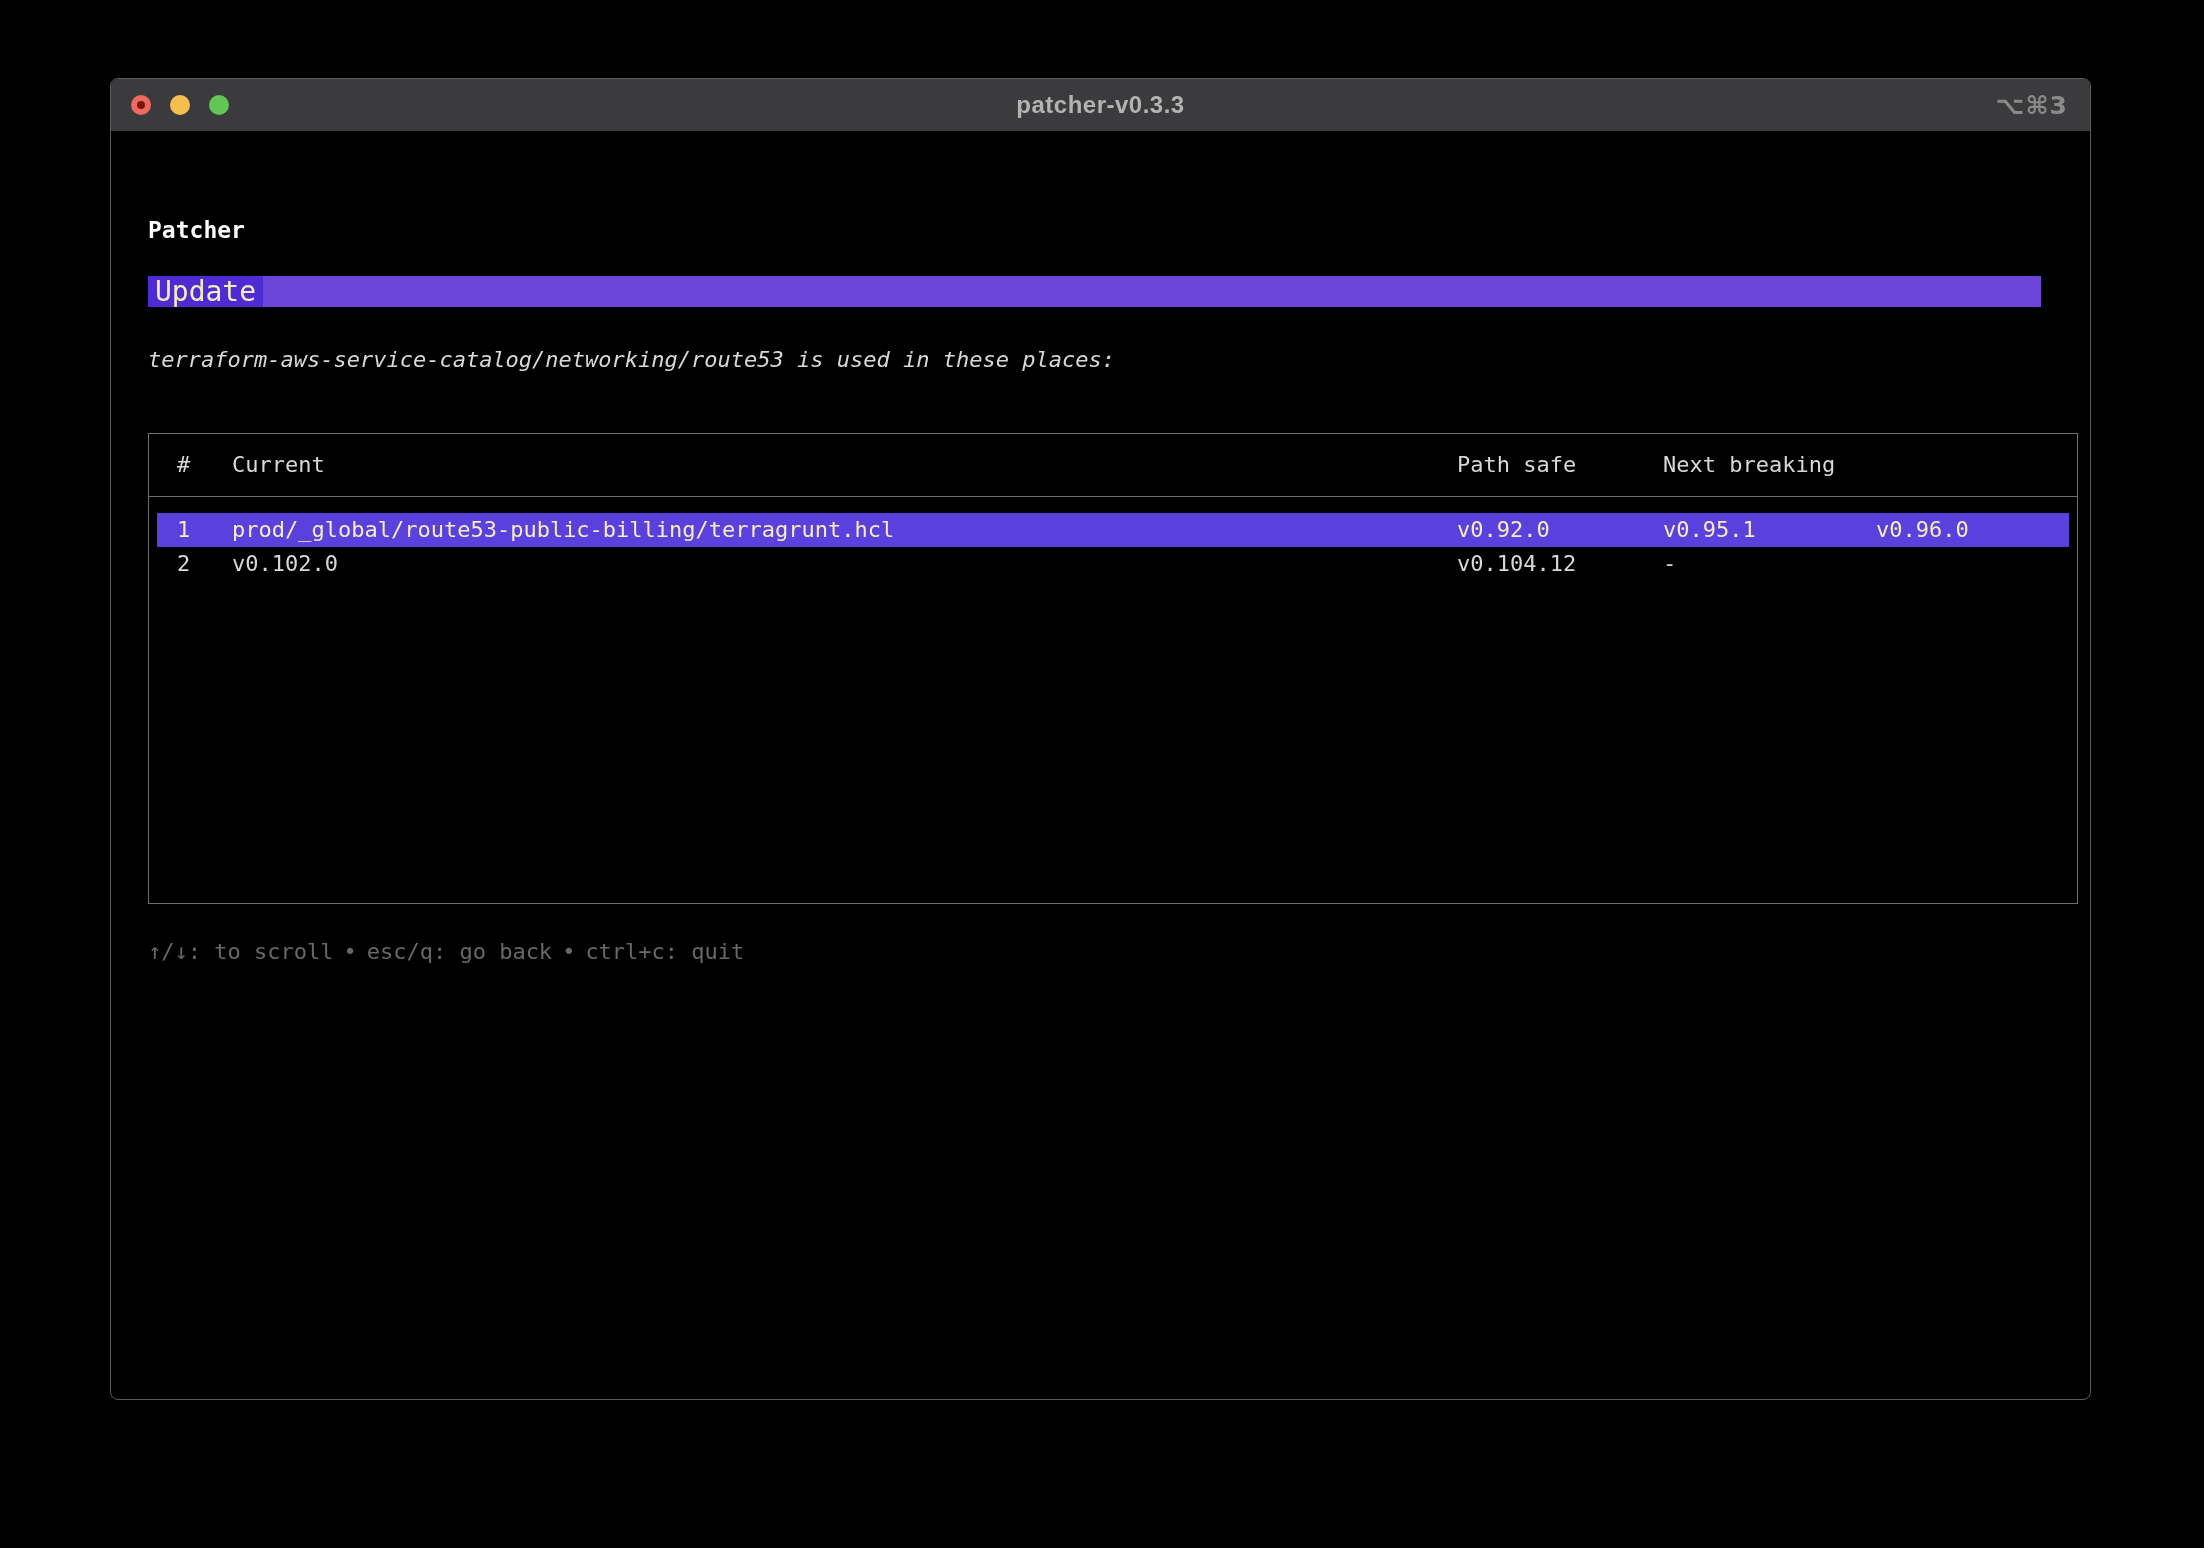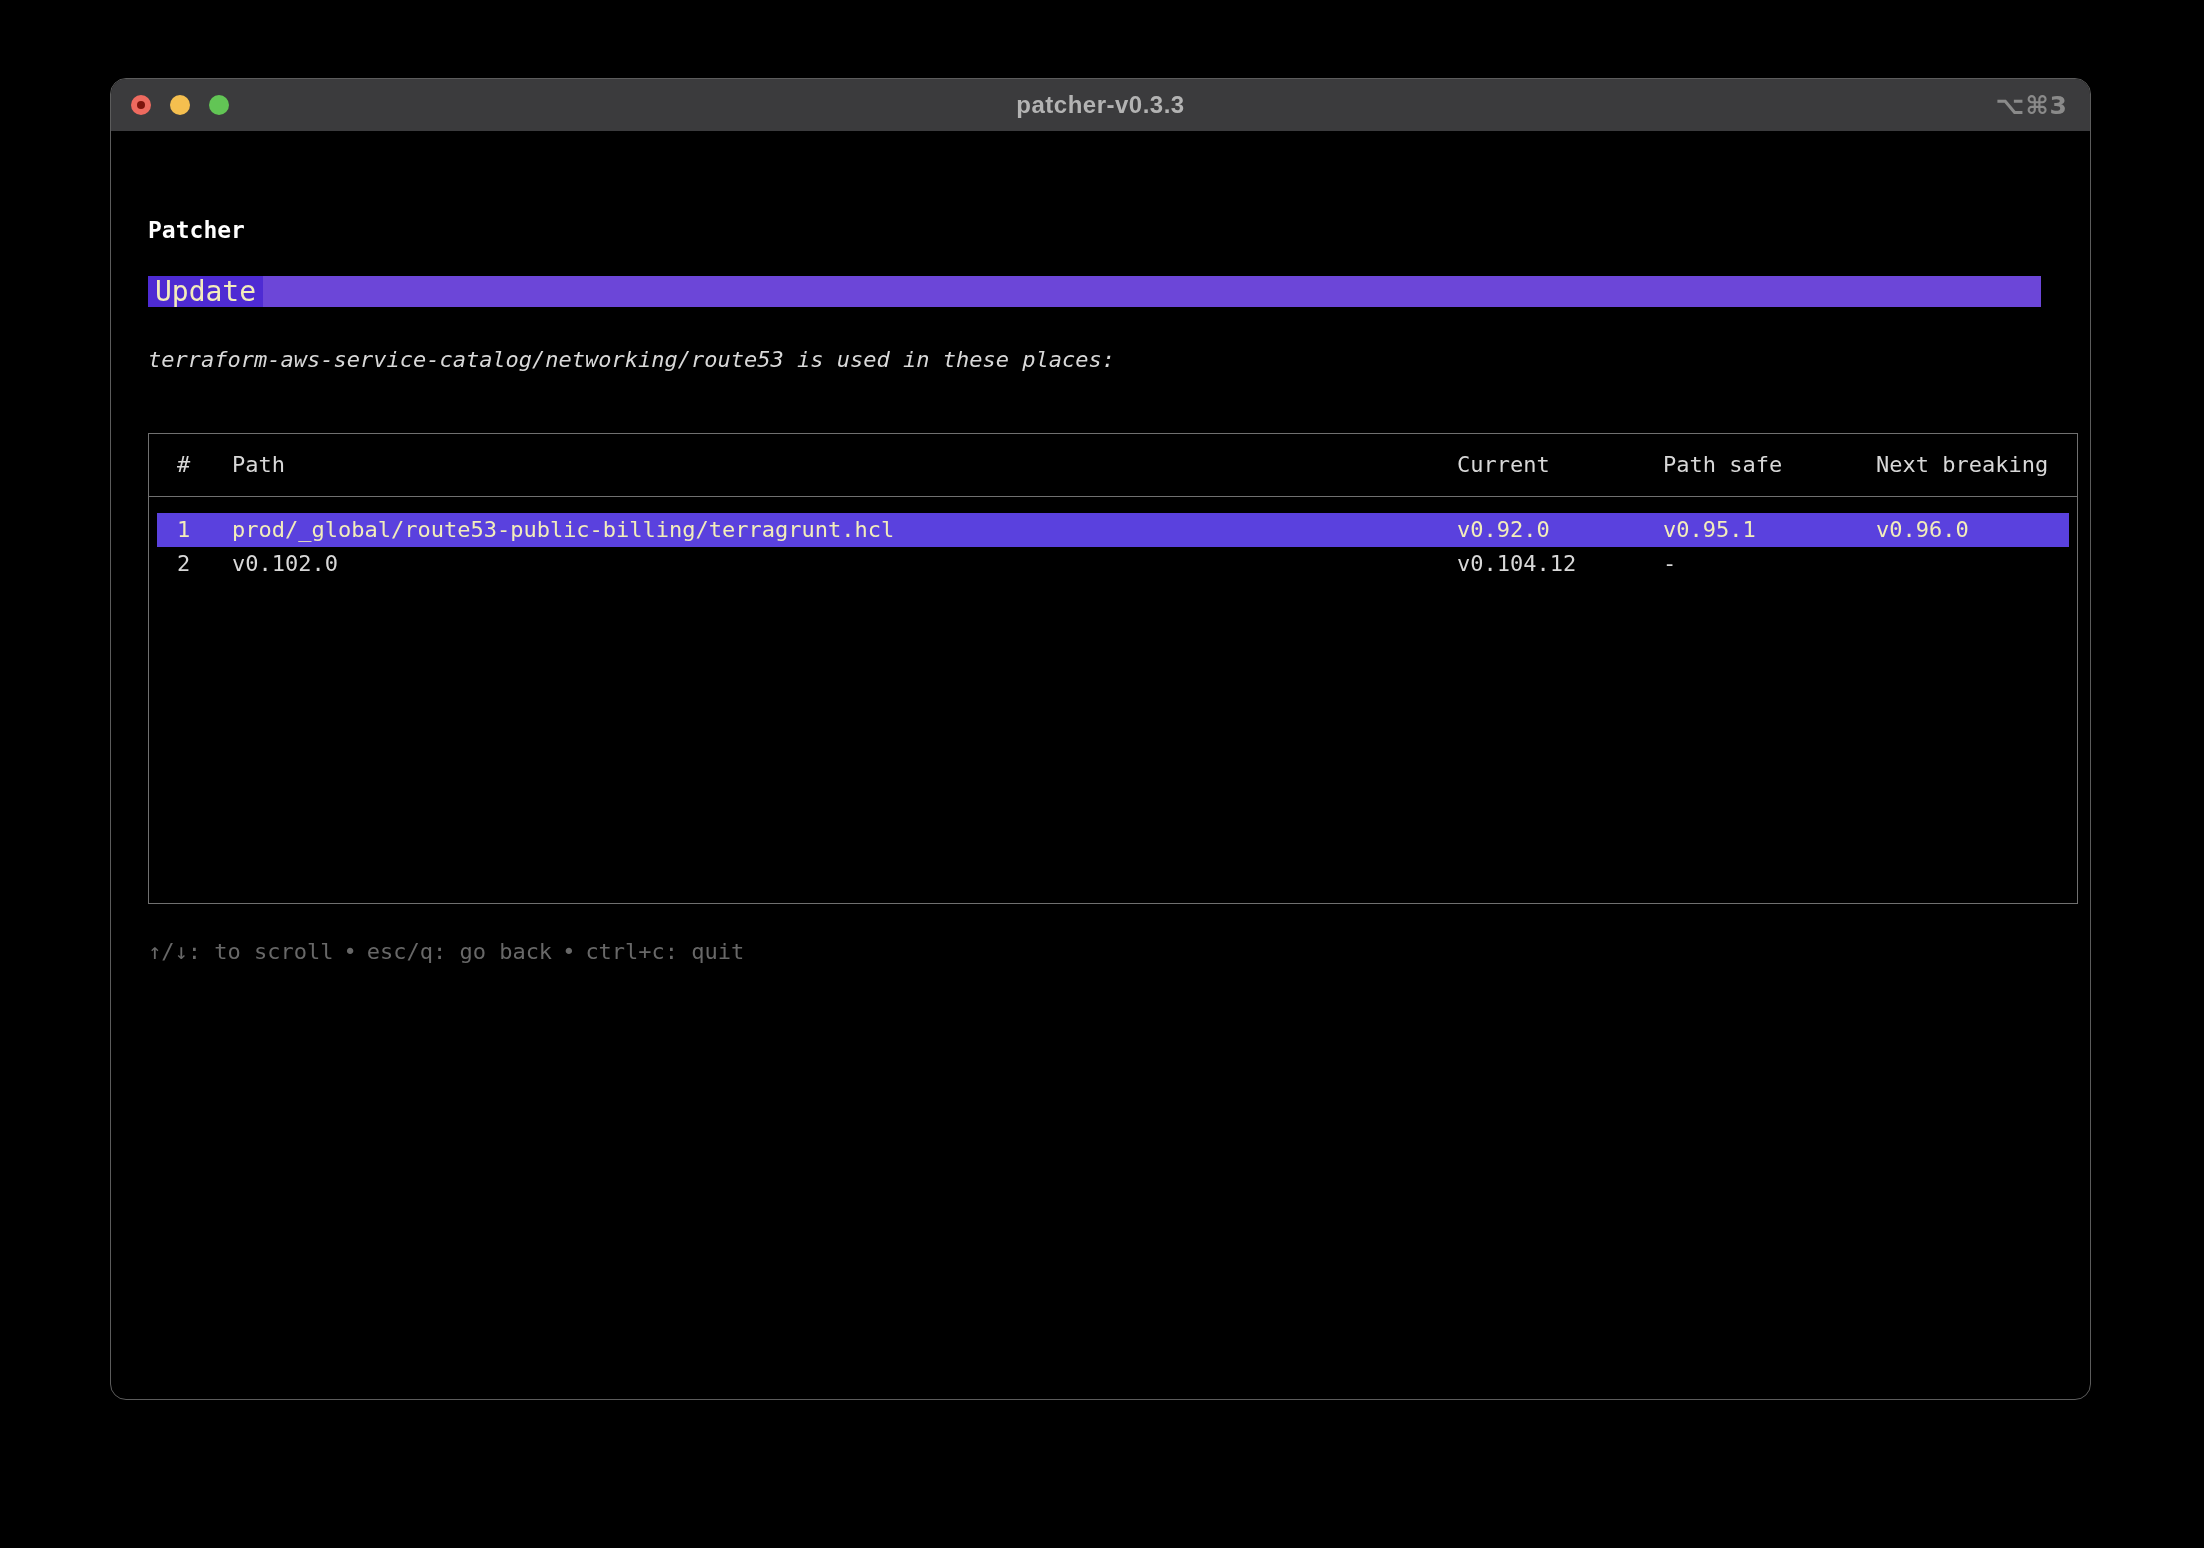--- a/index.html
+++ b/index.html
@@ -2,21 +2,21 @@
 <html style="--titlebar_bg: #3b3b3d; --window_border: #5c5c5c; --title_text: #b3b3b3; --shortcut_text: #8a8a8a; --light_red: #ee6a5f; --light_yellow: #f5bf4f; --light_green: #62c555; --tab_bg: #4e2bd3; --bar_bg: #6c46d8; --row_hl: #5a41de; --hl_text: #f3edbb; --body_text: #d8d8d8; --dim_text: #686868; --table_border: #707070;"><head>
 <meta charset="utf-8">
 <style>
   * { margin:0; padding:0; box-sizing:border-box; }
   html,body { width:2204px; height:1548px; background:#000; overflow:hidden; }
   body { font-family:"DejaVu Sans Mono", monospace; }
 
   .window {
     position:absolute; left:110px; top:78px; width:1981px; height:1322px;
     background:#000; border:1px solid var(--window_border,#5c5c5c);
-    border-radius:16px; overflow:hidden;
+    border-radius:8px; overflow:hidden;
   }
 
   
   .titlebar {
     height:52px; background:var(--titlebar_bg,#3b3b3d);
     position:relative; display:flex; align-items:center; justify-content:center;
   }
   .traffic { position:absolute; left:20px; top:0; height:100%; display:flex; align-items:center; gap:19px; }
   .light { width:20px; height:20px; border-radius:50%; display:flex; align-items:center; justify-content:center; cursor:default; }
   .light.red    { background:var(--light_red,#ee6a5f); }
@@ -87,21 +87,20 @@
     <div class="update-bar">
       <div class="update-tab">Update</div>
     </div>
 
     <div class="usage-line">terraform-aws-service-catalog/networking/route53 is used in these places:</div>
 
     <div class="usage-table">
 
       <div class="t-grid t-header">
         <span>#</span>
-        <span>Path</span>
         <span>Current</span>
         <span>Path safe</span>
         <span>Next breaking</span>
       </div>
 
       <div class="t-sep"></div>
 
       <div class="t-rows">
 
         <div class="t-grid t-row selected">

